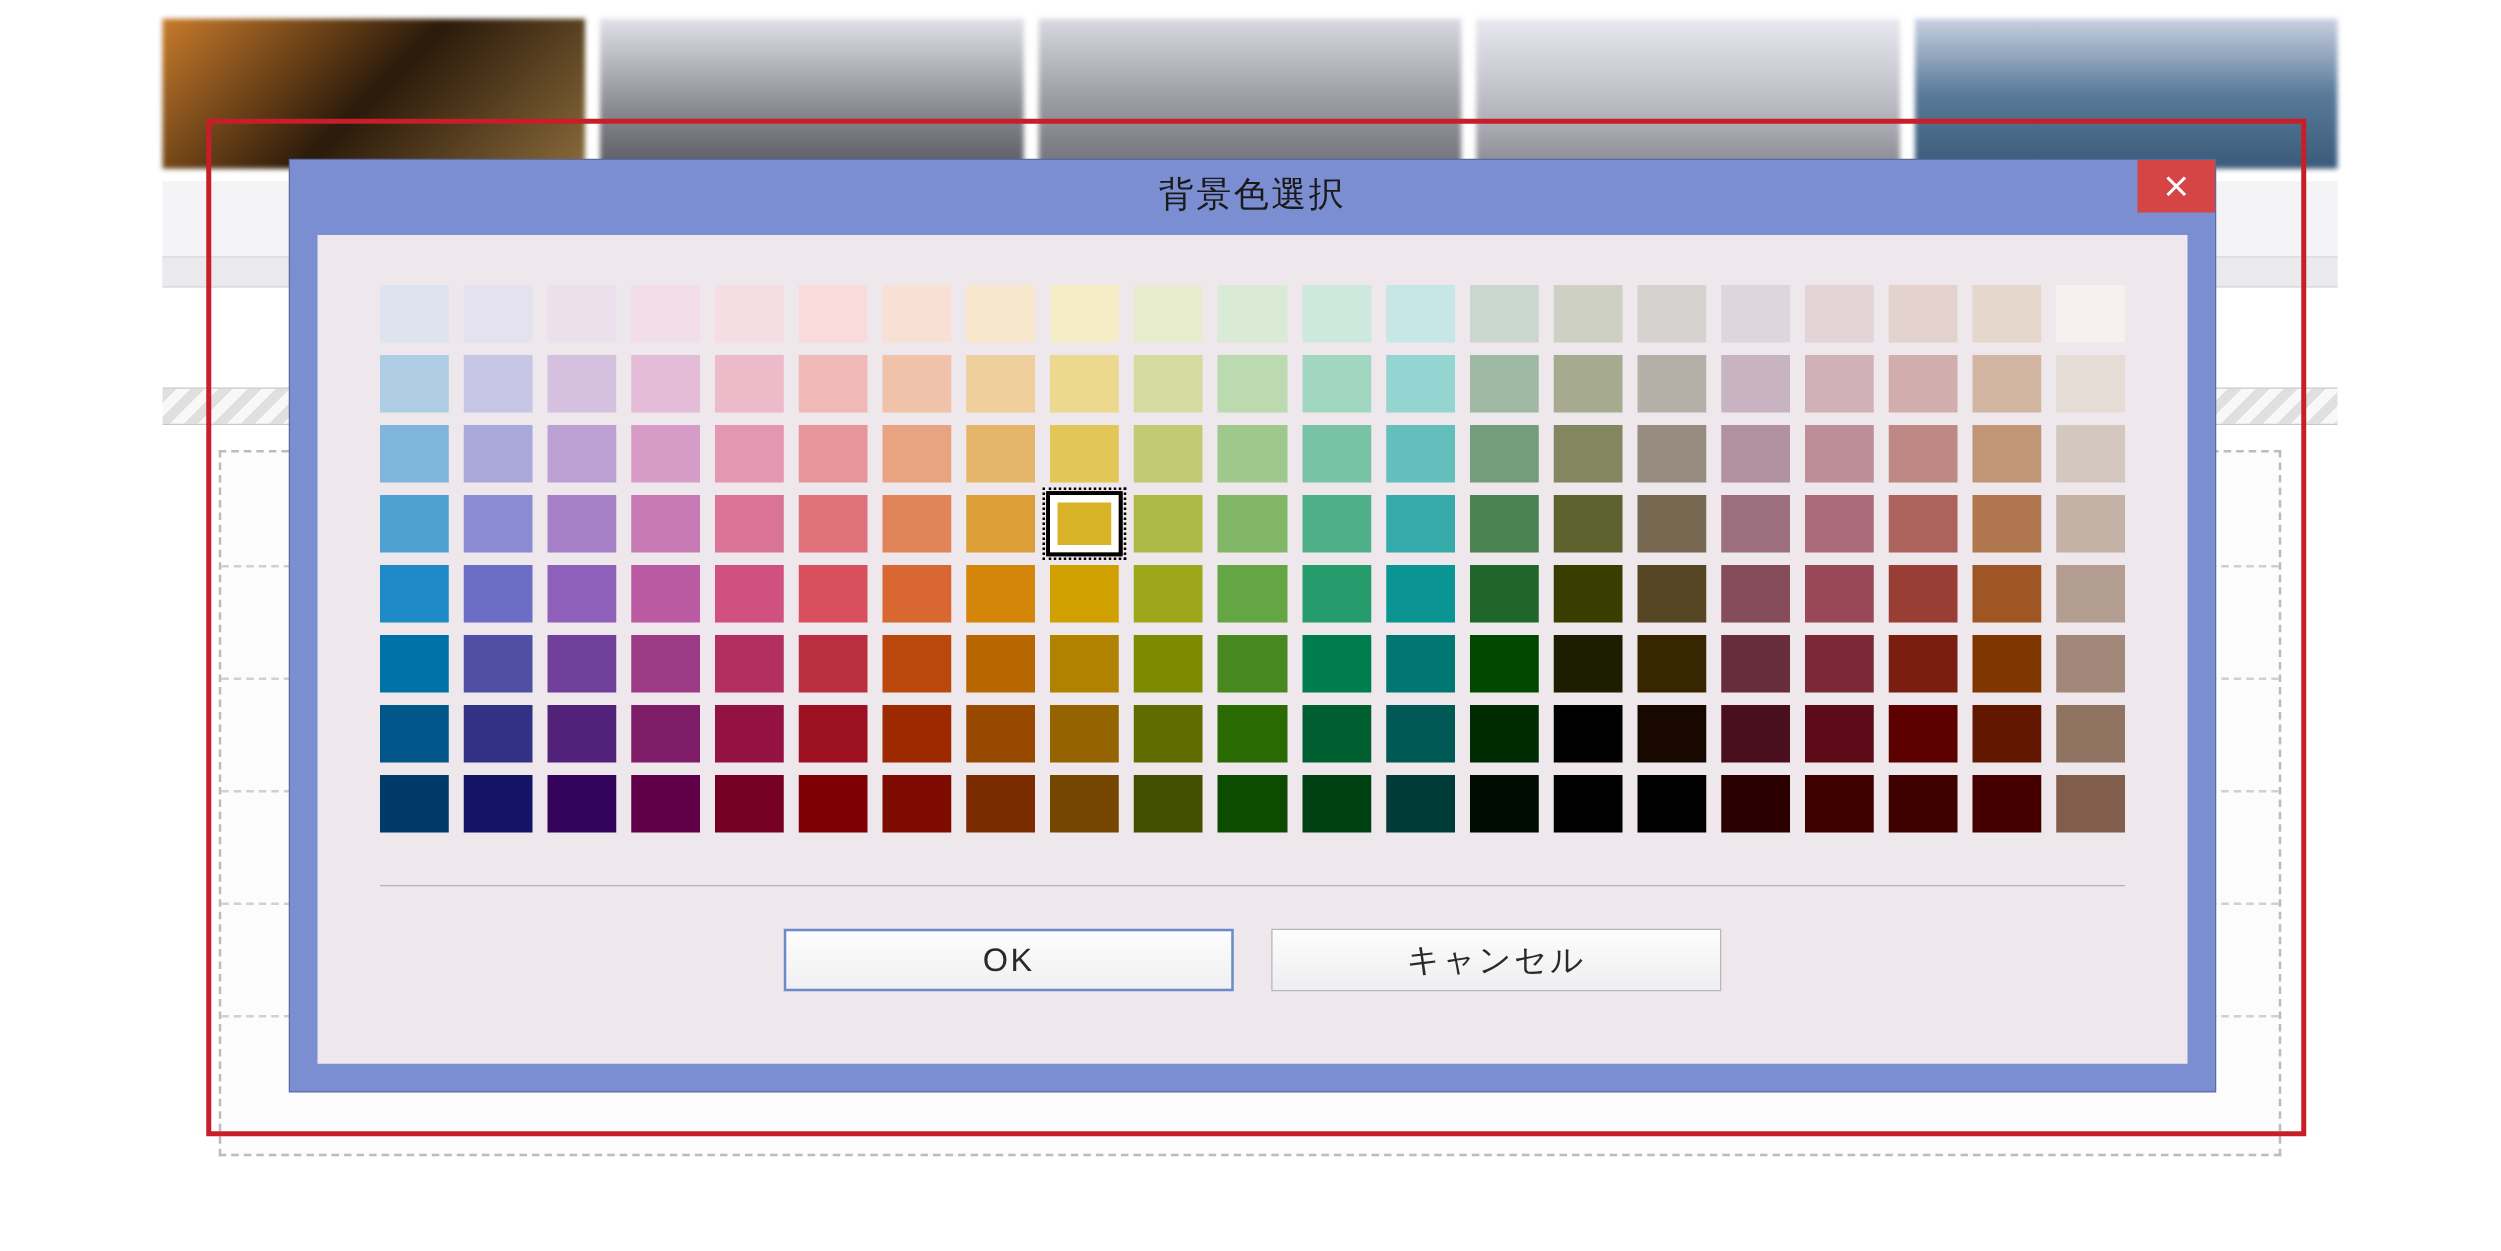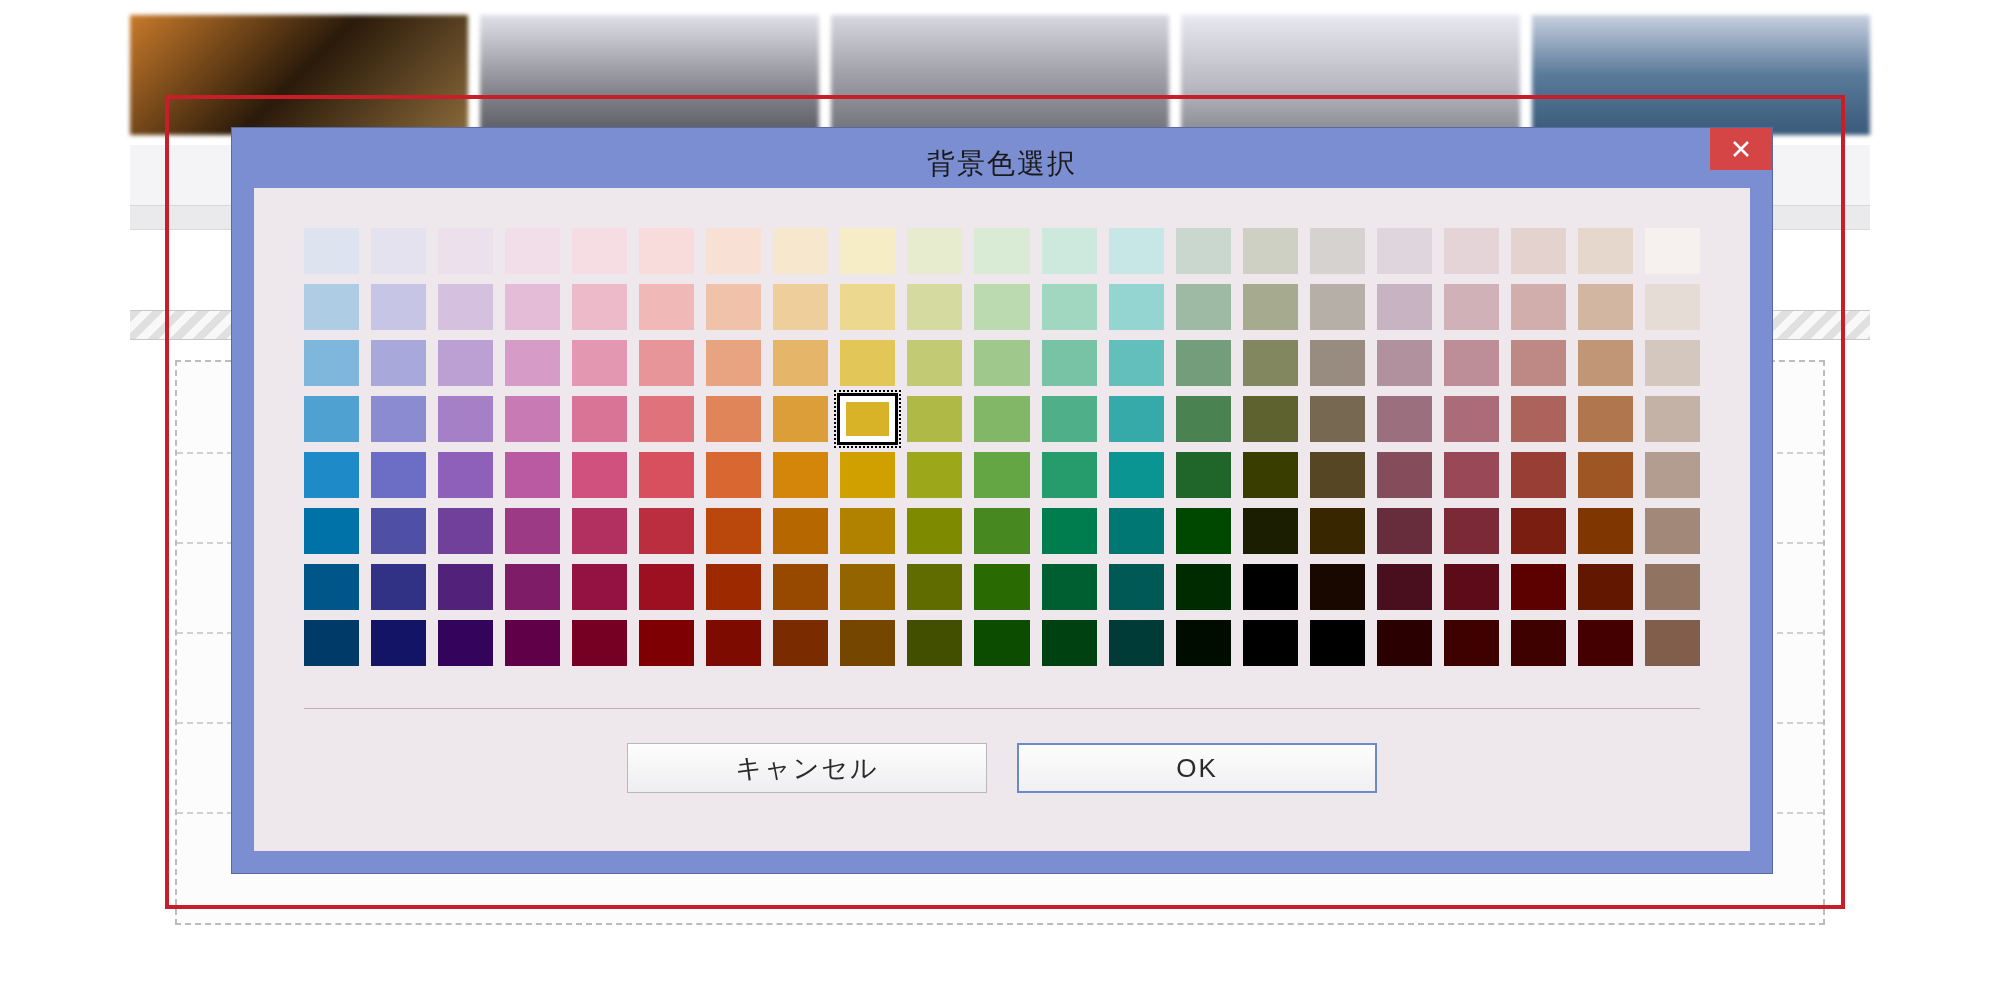--- a/index.html
+++ b/index.html
@@ -108,21 +108,21 @@
     left: 232px;
     top: 128px;
     width: 1540px;
     height: 745px;
     background: #7c8ed2;
     box-shadow: 0 0 0 1px #5a6aa0;
   }
   .dialog-titlebar {
     height: 55px;
     display: flex;
-    align-items: flex-end;
+    align-items: center;
     position: relative;
     font-family: Liberation Mono, monospace;
   }
   .dialog-title {
     flex: 1;
     text-align: center;
     font-size: 28px;
     color: #1a1a1a;
     letter-spacing: 2px;
   }
@@ -421,21 +421,21 @@
           <div class="swatch" style="background: rgb(0, 0, 0);"></div>
           <div class="swatch" style="background: rgb(0, 0, 0);"></div>
           <div class="swatch" style="background: rgb(43, 0, 0);"></div>
           <div class="swatch" style="background: rgb(63, 0, 0);"></div>
           <div class="swatch" style="background: rgb(63, 0, 0);"></div>
           <div class="swatch" style="background: rgb(68, 0, 0);"></div>
           <div class="swatch" style="background: rgb(128, 94, 75);"></div>
         </div>
       <div class="divider"></div>
       <div class="button-row">
+        <div class="btn primary">OK</div>
         <div class="btn">キャンセル</div>
-        <div class="btn primary">OK</div>
       </div>
     </div>
   </div>
 
   <div class="highlight-rect"></div>
 
 </div>
 
 </body></html>

